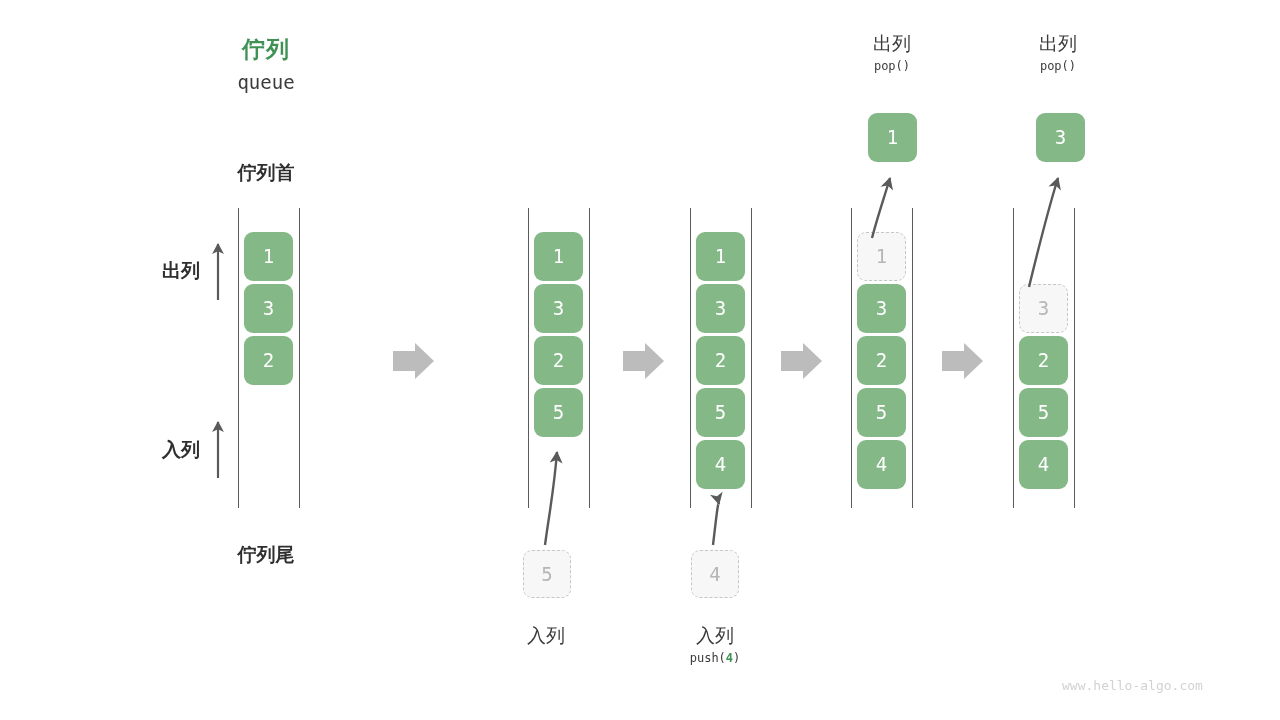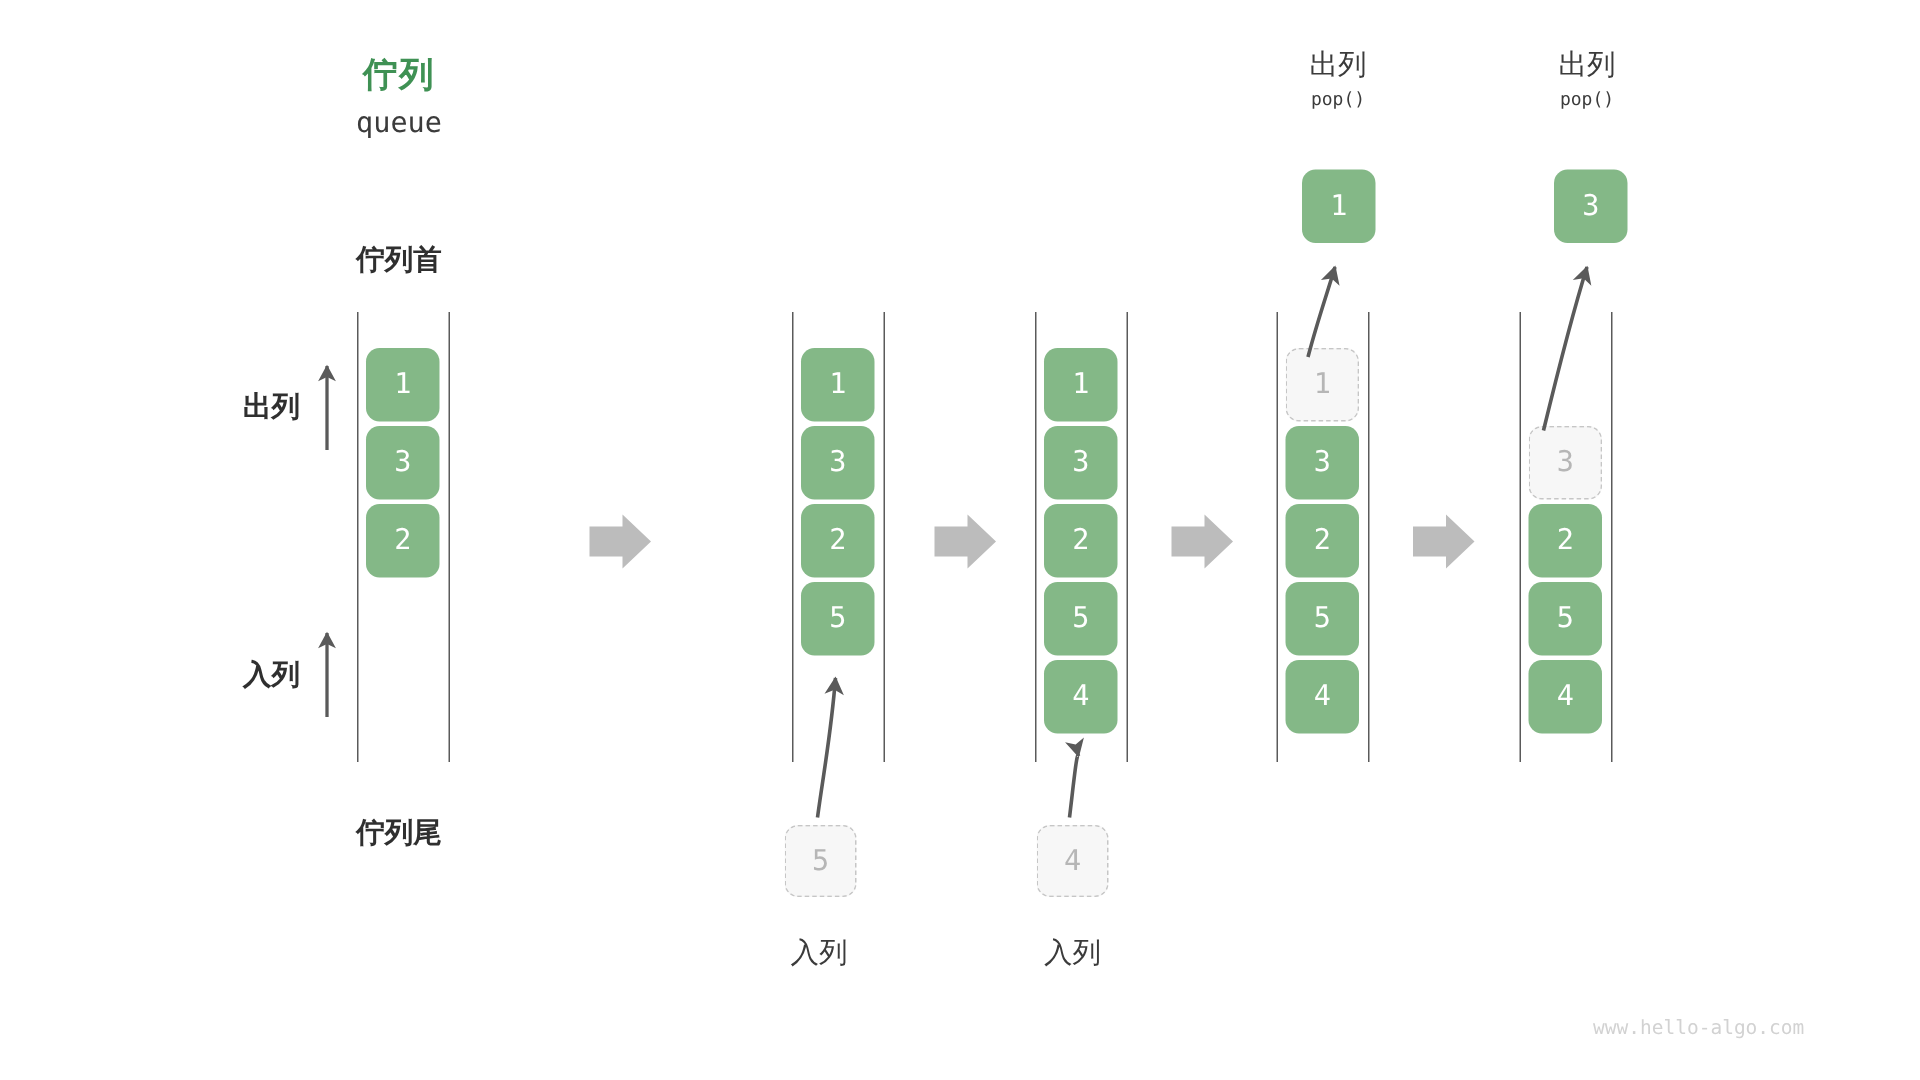--- a/index.html
+++ b/index.html
@@ -166,20 +166,21 @@
     <div class="abs node filled" style="left:696px; top:232px; width:49px; height:49px;">1</div>
     <div class="abs node filled" style="left:696px; top:284px; width:49px; height:49px;">3</div>
     <div class="abs node filled" style="left:696px; top:336px; width:49px; height:49px;">2</div>
     <div class="abs node filled" style="left:696px; top:388px; width:49px; height:49px;">5</div>
     <div class="abs node filled" style="left:696px; top:440px; width:49px; height:49px;">4</div>
 
     <div class="abs node ghost" style="left:691px; top:550px; width:48px; height:48px;">4</div>
 
     <div class="abs step-caption" style="left:625px; top:622px; width:180px;">
       <span class="cn">入列</span>
+      <span class="code"><span>push(</span><span class="arg">4</span><span>)</span></span>
     </div>
   </div>
 
   <div class="abs">
     <div class="abs rail" style="left:851px; top:208px; height:300px;"></div>
     <div class="abs rail" style="left:912px; top:208px; height:300px;"></div>
 
     <div class="abs node ghost" style="left:857px; top:232px; width:49px; height:49px;">1</div>
     <div class="abs node filled" style="left:857px; top:284px; width:49px; height:49px;">3</div>
     <div class="abs node filled" style="left:857px; top:336px; width:49px; height:49px;">2</div>

